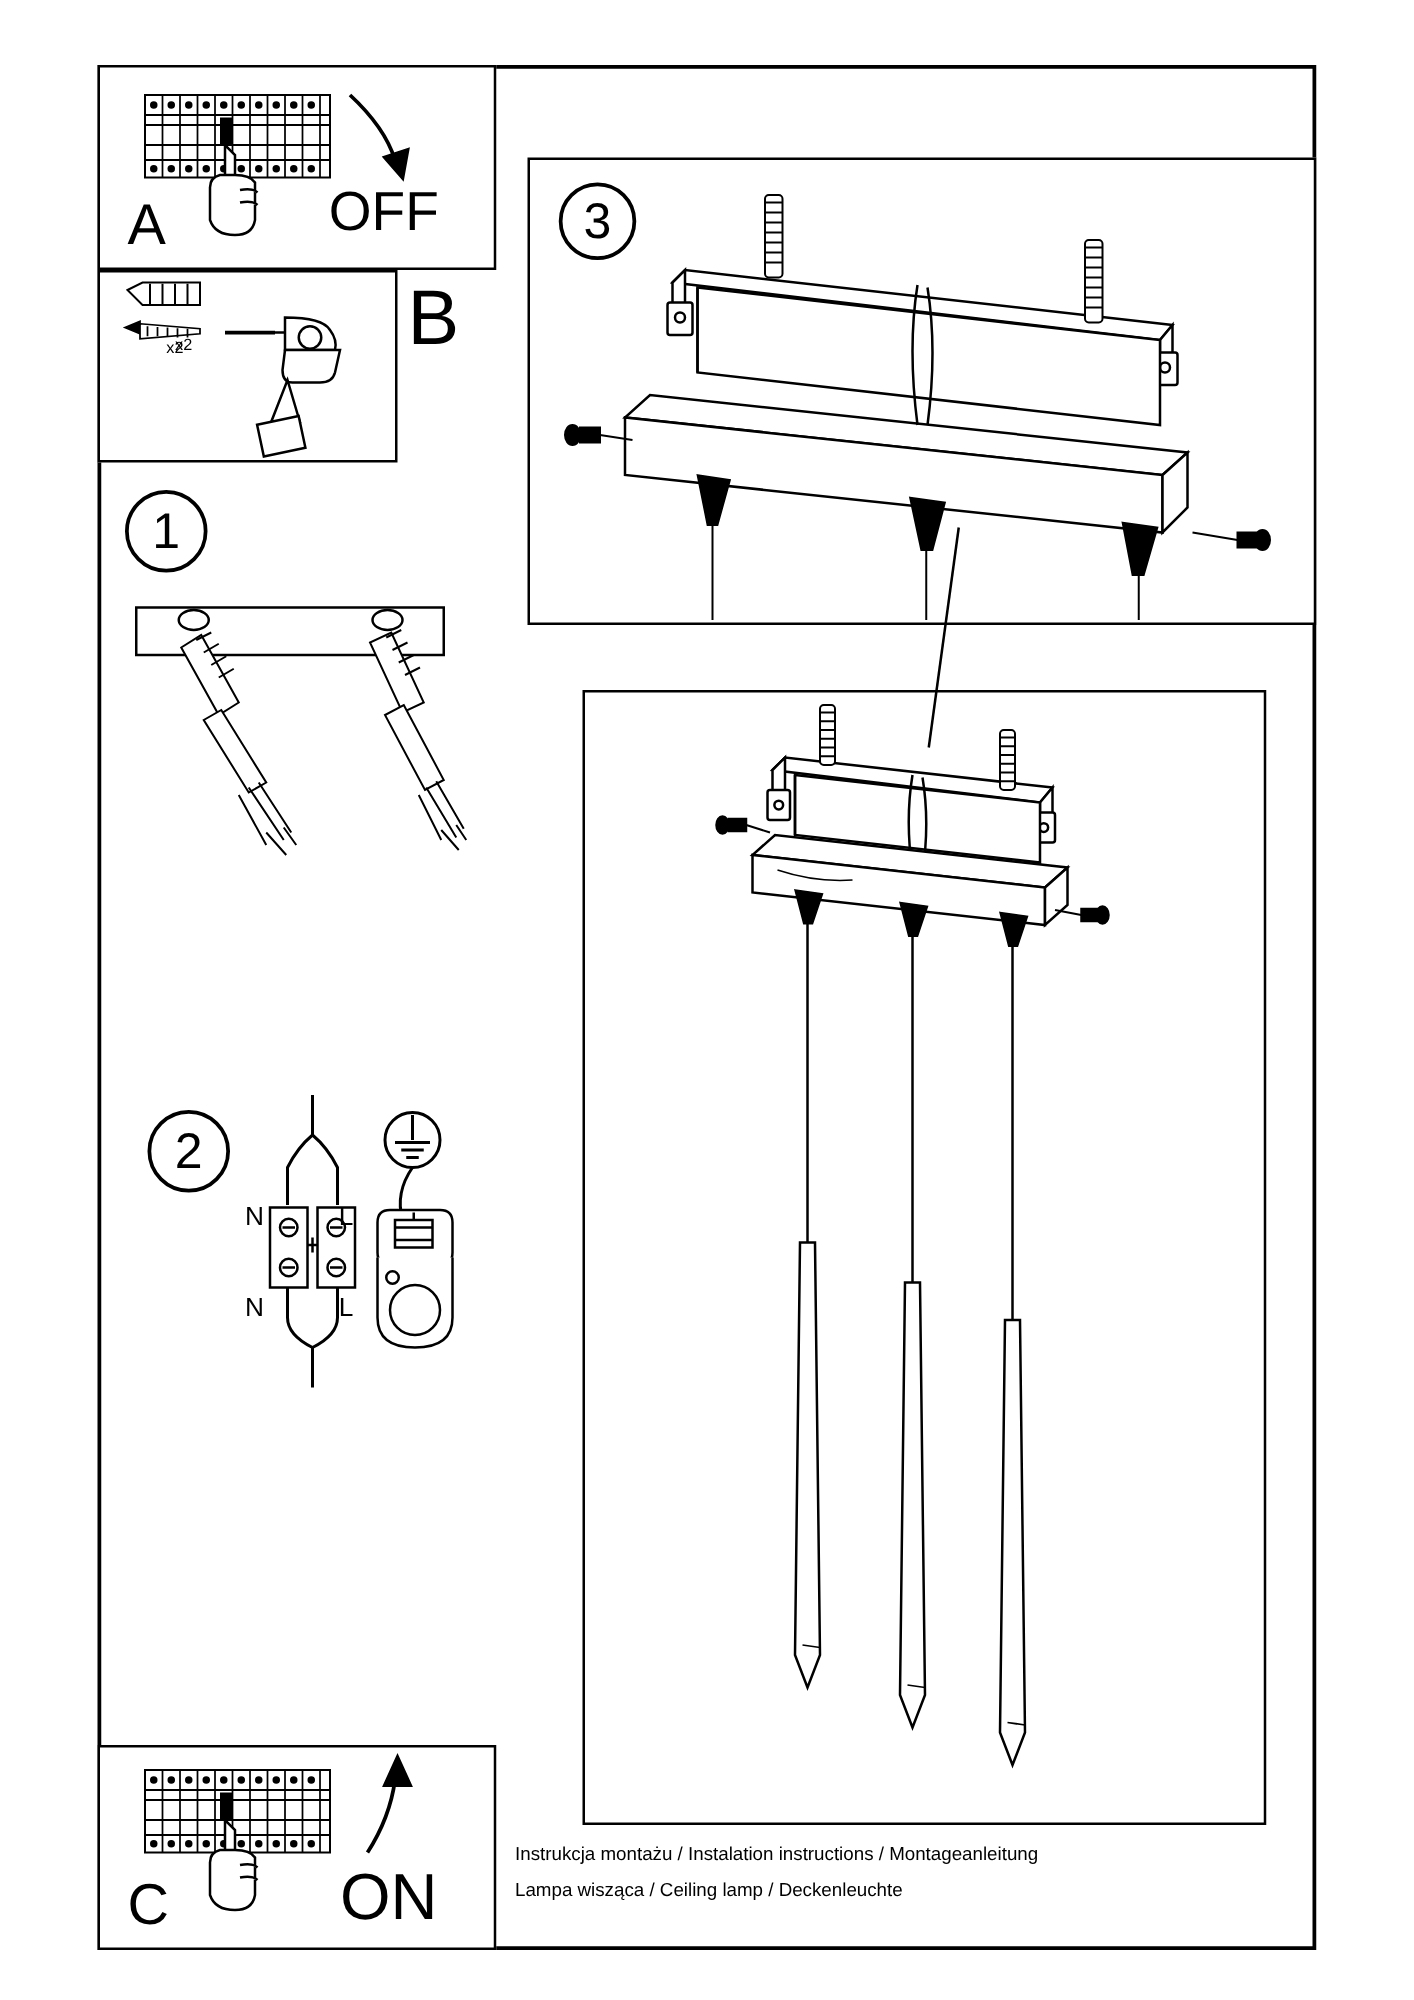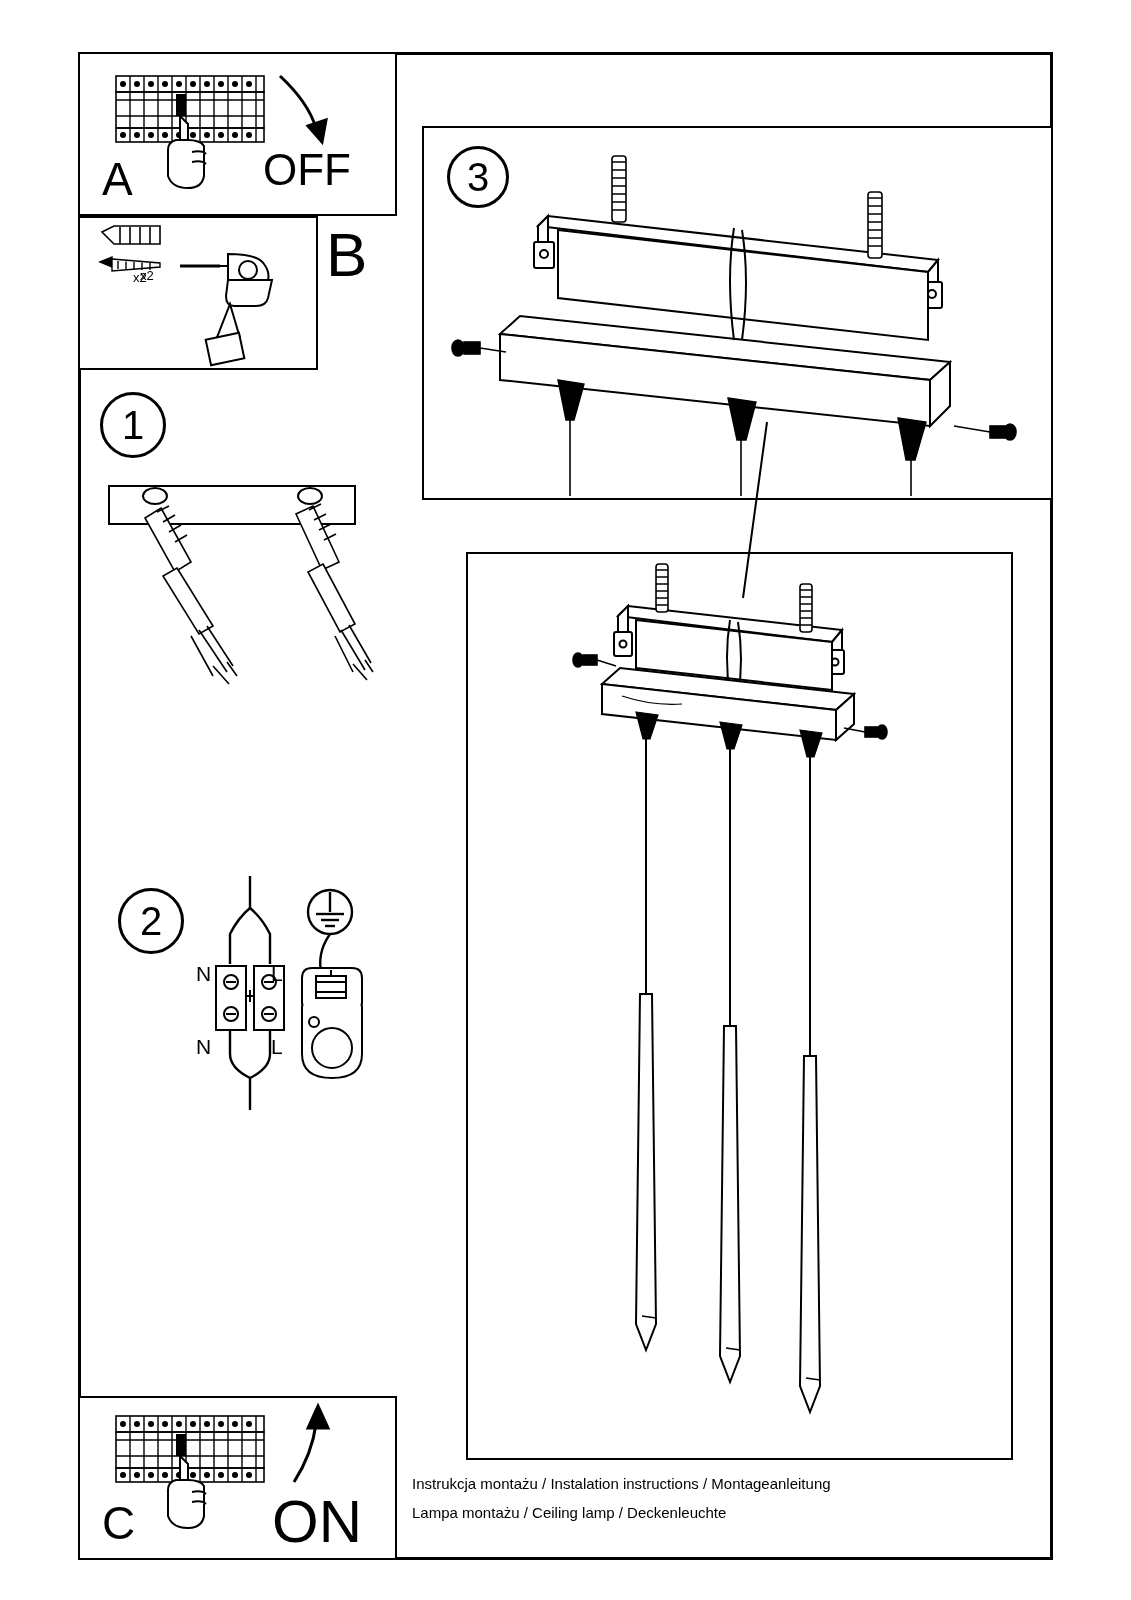--- a/index.html
+++ b/index.html
@@ -427,19 +427,19 @@
         <path d="M108 82 q12 0 16 6 l0 30 q-2 12 -16 12 q-16 0 -20 -12 l0 -26 q0 -8 8 -10 z"></path>
         <path d="M112 94 q10 -2 14 2"></path>
         <path d="M112 104 q10 -2 14 2"></path>
       </g>
       <g stroke="#000" fill="#000" stroke-width="3">
         <path d="M214 84 q18 -28 22 -58" fill="none"></path>
         <path d="M228 30 l10 -22 l10 22 z"></path>
       </g>
     </svg>
     <div class="letter" style="left:22px; top:102px;">C</div>
-    <div class="bigtext" style="left:192px; top:94px; font-size:60px;text-align:center;">ON</div>
+    <div class="bigtext" style="left:192px; top:94px; font-size:52px;text-align:center;">ON</div>
   </div>
 
   <div class="footer" style="left:412px; top:1473px;">Instrukcja montażu / Instalation instructions / Montageanleitung</div>
-  <div class="footer" style="left:412px; top:1502px;">Lampa montażu / Ceiling lamp / Deckenleuchte</div>
+  <div class="footer" style="left:412px; top:1502px;">Lampa wisząca / Ceiling lamp / Deckenleuchte</div>
 
 </div>
 
 </body></html>

